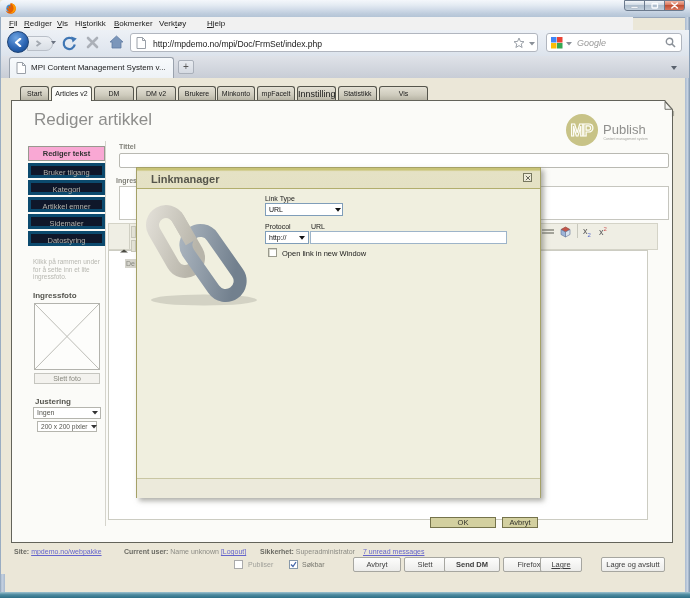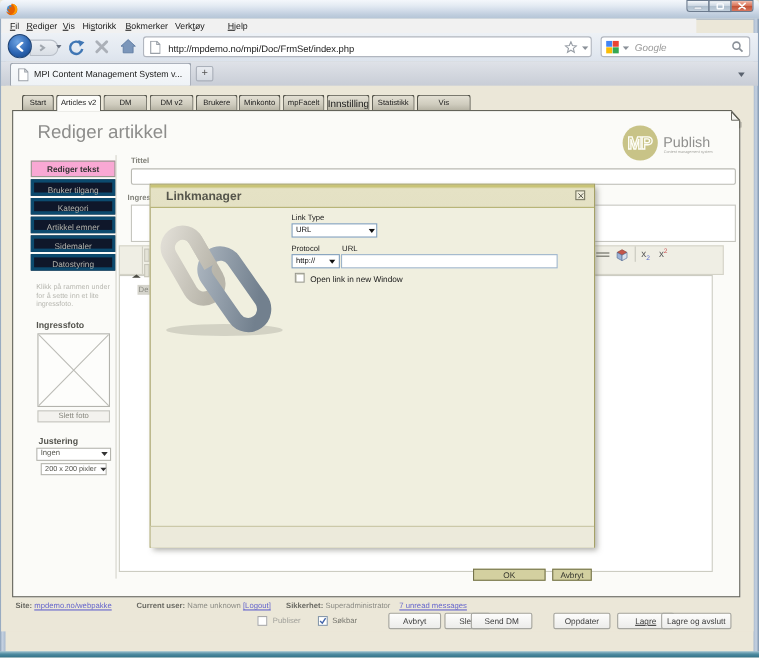--- a/index.html
+++ b/index.html
@@ -325,19 +325,19 @@
     <div class="abs" style="left:233px;top:482px;width:9px;height:9px;background:#fff;border:1px solid #aaa;box-sizing:border-box;"></div>
     <span class="inf" style="left:247px;top:483px;color:#a0a09a;">Publiser</span>
     <div class="abs ckb" style="left:288px;top:482px;width:9px;height:9px;background:#fff;border:1px solid #8899aa;box-sizing:border-box;">
         <svg style="left:0px;top:0px" width="7" height="7" viewBox="0 0 7 7">
           <path d="M1 3.5 L3 5.5 L6 1" fill="none" stroke="#4466aa" stroke-width="1.3"></path>
         </svg>
       </div>
     <span class="inf" style="left:301px;top:483px;color:#77776f;">Søkbar</span>
     <div class="abtn" style="left:352px;width:48px;">Avbryt</div>
     <div class="abtn" style="left:403px;width:42px;">Slett</div>
-    <div class="abtn" style="left:427px;width:56px;">Send DM</div>
-    <div class="abtn" style="left:502px;width:52px;">Oppdater</div>
-    <div class="abtn" style="left:560px;width:52px;text-decoration:underline;">Lagre</div>
+    <div class="abtn" style="left:443px;width:56px;font-weight:bold;">Send DM</div>
+    <div class="abtn" style="left:502px;width:52px;">Firefox</div>
+    <div class="abtn" style="left:539px;width:42px;text-decoration:underline;">Lagre</div>
     <div class="abtn" style="left:600px;width:64px;">Lagre og avslutt</div>
   </div>
 
 </div>
 
 </body></html>

